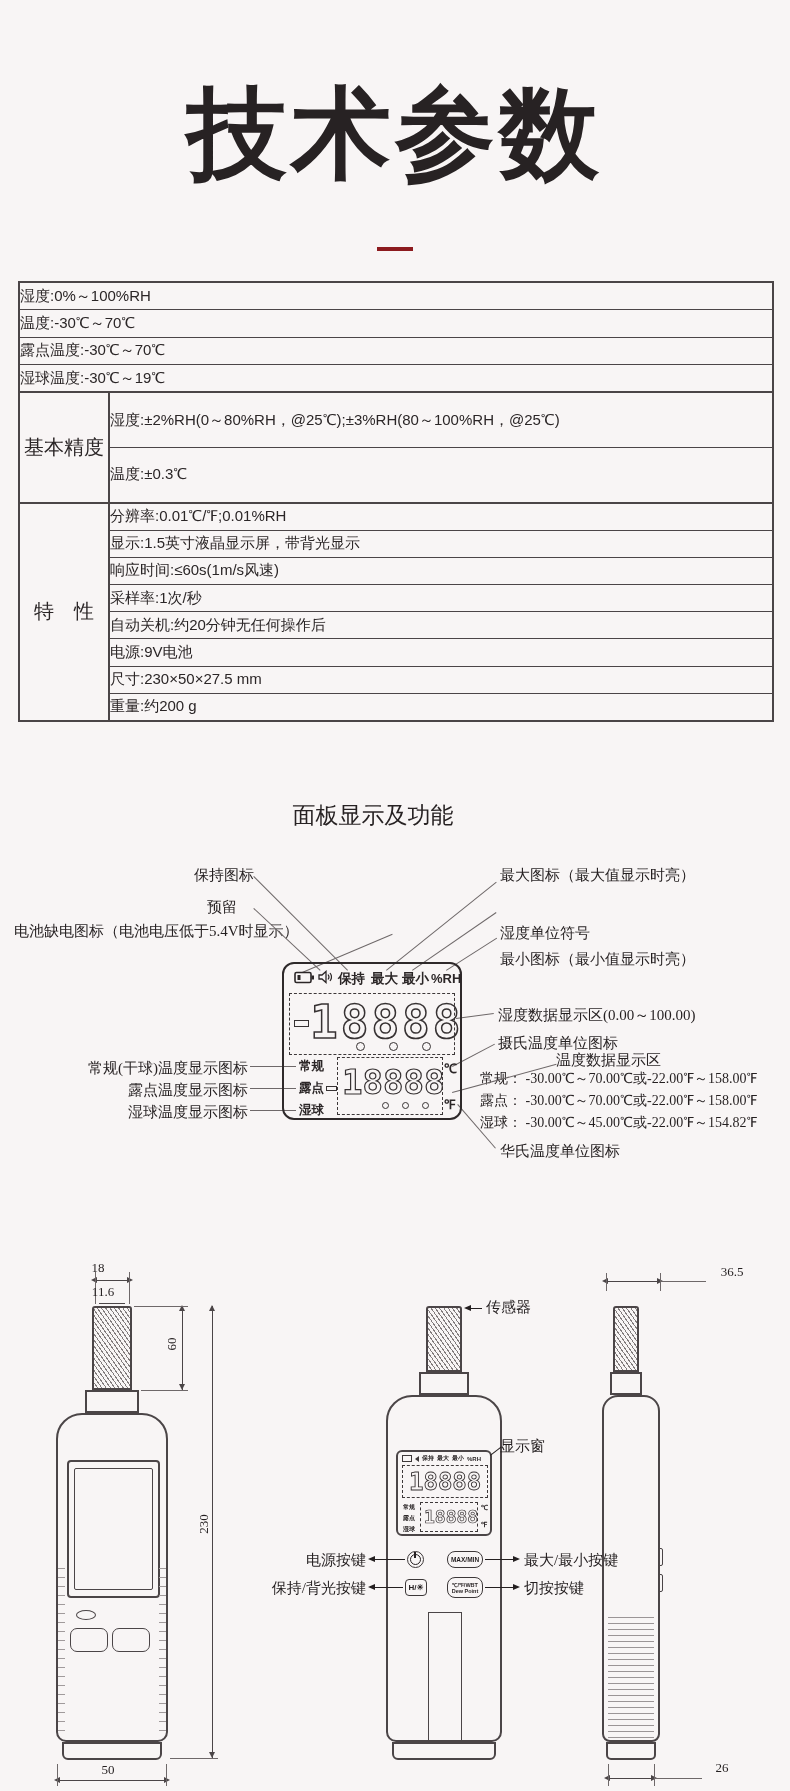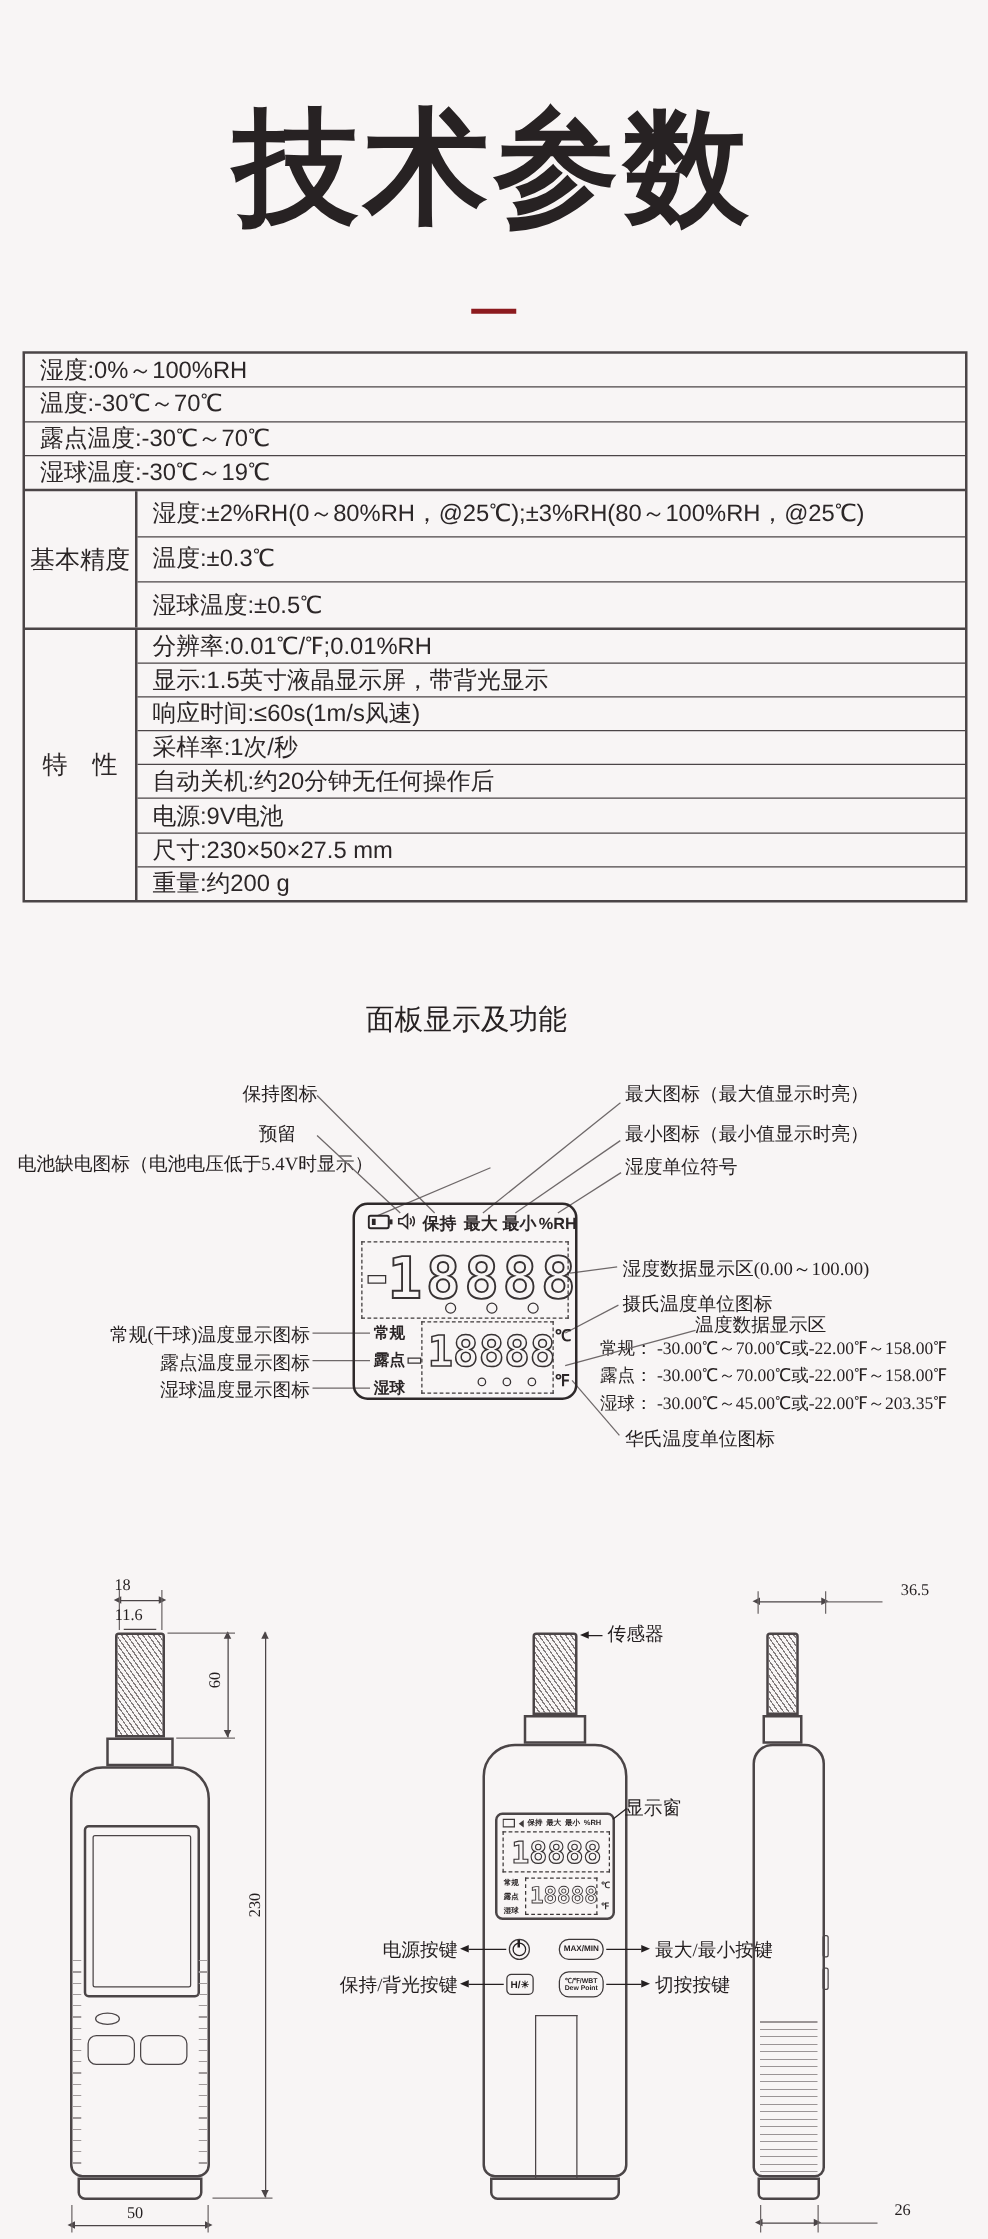--- a/index.html
+++ b/index.html
@@ -11,21 +11,21 @@
               font-size:100px;font-weight:900;letter-spacing:4px;color:#272223;}
   .title-underline{position:absolute;left:377px;top:247px;width:36px;height:4px;background:#8c1a1e;}
   
   .spec-table{position:absolute;left:18px;top:281px;width:756px;height:441px;
               border:2px solid #4b4547;display:flex;flex-direction:column;box-sizing:border-box;}
   .tgroup{display:flex;min-height:0;}
   .tgroup + .tgroup{border-top:2px solid #4b4547;}
   .gh{width:88px;border-right:2px solid #4b4547;display:flex;align-items:center;justify-content:center;
       font-size:20px;color:#2b2627;flex-shrink:0;}
   .gcol{flex:1;display:flex;flex-direction:column;min-width:0;}
-  .trow{flex:1;display:flex;align-items:center;padding-left:12px;font-size:19px;color:#2b2627;white-space:nowrap;}
+  .trow{flex:1;display:flex;align-items:center;padding-left:0;font-size:15px;color:#2b2627;white-space:nowrap;}
   .trow + .trow{border-top:1px solid #4b4547;}
   
   .section-title{position:absolute;left:0;top:800px;width:746px;text-align:center;
                  font-size:23px;font-weight:400;color:#272223;}
   
   .callout{position:absolute;font:400 15px "Liberation Serif",serif;color:#241f20;white-space:nowrap;}
   .callout-sm{font-size:14px;}
   .ld{position:absolute;height:0;border-top:1px solid #6e6869;transform-origin:0 0;}
   .tick{position:absolute;background:#6e6869;}
   .dimline{position:absolute;background:#4b4547;}
@@ -66,21 +66,20 @@
         <div class="trow">温度:-30℃～70℃</div>
         <div class="trow">露点温度:-30℃～70℃</div>
         <div class="trow">湿球温度:-30℃～19℃</div>
       </div>
     </div>
     <div class="tgroup" style="flex:4">
       <div class="gh">基本精度</div>
       <div class="gcol">
         <div class="trow">湿度:±2%RH(0～80%RH，@25℃);±3%RH(80～100%RH，@25℃)</div>
         <div class="trow">温度:±0.3℃</div>
-        <div class="trow">湿球温度:±0.5℃</div>
       </div>
     </div>
     <div class="tgroup" style="flex:8">
       <div class="gh">特　性</div>
       <div class="gcol">
         <div class="trow">分辨率:0.01℃/℉;0.01%RH</div>
         <div class="trow">显示:1.5英寸液晶显示屏，带背光显示</div>
         <div class="trow">响应时间:≤60s(1m/s风速)</div>
         <div class="trow">采样率:1次/秒</div>
         <div class="trow">自动关机:约20分钟无任何操作后</div>
@@ -91,29 +90,29 @@
     </div>
   </div>
 
   <div class="section-title">面板显示及功能</div>
 
   <div class="callout" style="left:150px;top:866px;width:104px;text-align:right">保持图标</div>
   <div class="callout" style="left:190px;top:898px;width:64px;text-align:center">预留</div>
   <div class="callout" style="left:14px;top:922px">电池缺电图标（电池电压低于5.4V时显示）</div>
 
   <div class="callout" style="left:500px;top:866px">最大图标（最大值显示时亮）</div>
-  <div class="callout" style="left:500px;top:898px">最小图标（最小值显示时亮）</div>
+  <div class="callout" style="left:500px;top:950px">最小图标（最小值显示时亮）</div>
   <div class="callout" style="left:500px;top:924px">湿度单位符号</div>
 
   <div class="callout" style="left:498px;top:1006px">湿度数据显示区(0.00～100.00)</div>
   <div class="callout" style="left:498px;top:1034px">摄氏温度单位图标</div>
   <div class="callout" style="left:556px;top:1051px">温度数据显示区</div>
   <div class="callout callout-sm" style="left:480px;top:1070px">常规： -30.00℃～70.00℃或-22.00℉～158.00℉</div>
   <div class="callout callout-sm" style="left:480px;top:1092px">露点： -30.00℃～70.00℃或-22.00℉～158.00℉</div>
-  <div class="callout callout-sm" style="left:480px;top:1114px">湿球： -30.00℃～45.00℃或-22.00℉～203.35℉</div>
+  <div class="callout callout-sm" style="left:480px;top:1114px">湿球： -30.00℃～45.00℃或-22.00℉～154.82℉</div>
   <div class="callout" style="left:500px;top:1142px">华氏温度单位图标</div>
 
   <div class="callout" style="left:60px;top:1059px;width:188px;text-align:right">常规(干球)温度显示图标</div>
   <div class="callout" style="left:60px;top:1081px;width:188px;text-align:right">露点温度显示图标</div>
   <div class="callout" style="left:60px;top:1103px;width:188px;text-align:right">湿球温度显示图标</div>
 
   <div class="ld" style="left:254px;top:876px;width:133px;transform:rotate(45deg)"></div>
   <div class="ld" style="left:254px;top:908px;width:91px;transform:rotate(43deg)"></div>
   <div class="ld" style="left:302px;top:972px;width:98px;transform:rotate(-23deg)"></div>
   <div class="ld" style="left:386px;top:970px;width:141px;transform:rotate(-38.7deg)"></div>

